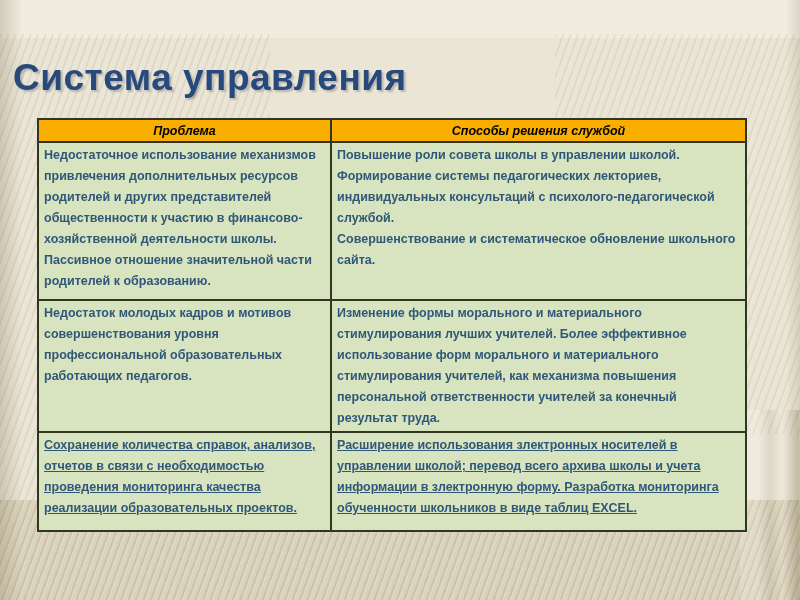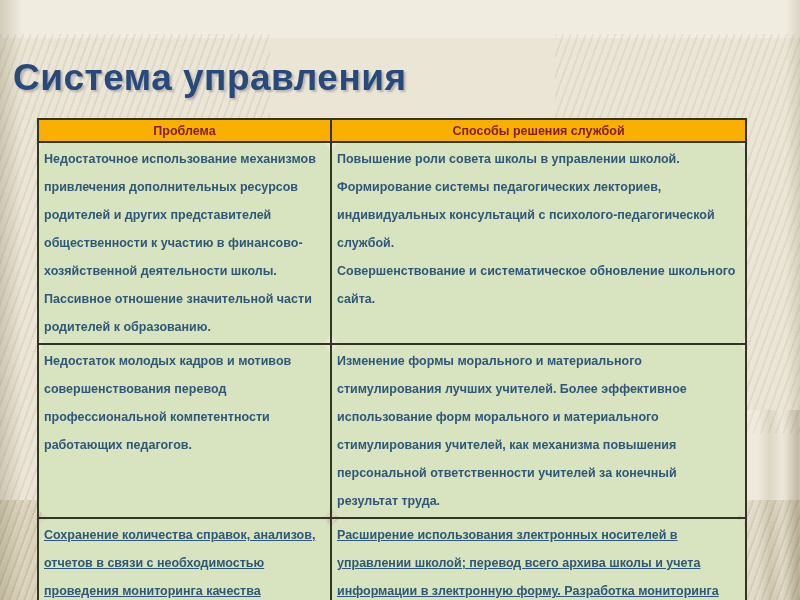--- a/index.html
+++ b/index.html
@@ -60,33 +60,32 @@
   .tbl{
     position:absolute;left:37px;top:118px;width:708px;
     border-collapse:collapse;table-layout:fixed;
   }
   .tbl th,.tbl td{
     border:2px solid #30361F;
     vertical-align:top;
   }
   .tbl th{
     background:#F9AE00;
-    color:#7f1d1d;
+    color:#000000;
     font-size:12.5px;font-weight:bold;
     text-align:center;vertical-align:middle;
-    height:19px;padding:1px 4px;
+    height:19px;padding:1px 4px;font-style:italic;
   }
   .tbl td{
     background:#D8E3C0;
     color:#2F5878;
     font-size:12.5px;font-weight:bold;
-    line-height:28px;
+    line-height:21px;
     padding:2px 6px 2px 5px;
     white-space:pre-line;
-    border-radius:14px;
   }
   .col-problem{width:293px;}
   .col-solution{width:415px;}
   .row-1 td{height:152px;}
   .row-2 td{height:97px;}
   .row-3 td{height:93px;text-decoration:underline;}
 </style>
 </head>
 <body>
 
@@ -114,21 +113,21 @@
         <th>Способы решения службой</th>
       </tr>
     </thead>
     <tbody>
       <tr class="row-1">
         <td>Недостаточное использование механизмов привлечения дополнительных ресурсов родителей и других представителей общественности к участию в финансово-хозяйственной деятельности школы. Пассивное отношение значительной части родителей к образованию.</td>
         <td>Повышение роли совета школы в управлении школой. Формирование системы педагогических лекториев, индивидуальных консультаций с психолого-педагогической службой.
 Совершенствование и систематическое обновление школьного сайта.</td>
       </tr>
       <tr class="row-2">
-        <td>Недостаток молодых кадров и мотивов совершенствования перевод профессиональной компетентности работающих педагогов.</td>
+        <td>Недостаток молодых кадров и мотивов совершенствования уровня профессиональной образовательных работающих педагогов.</td>
         <td>Изменение формы морального и материального стимулирования лучших учителей. Более эффективное использование форм морального и материального стимулирования учителей, как механизма повышения персональной ответственности учителей за конечный результат труда.</td>
       </tr>
       <tr class="row-3">
         <td>Сохранение количества справок, анализов, отчетов в связи с необходимостью проведения мониторинга качества реализации образовательных проектов.</td>
         <td>Расширение использования злектронных носителей в управлении школой; перевод всего архива школы и учета информации в злектронную форму. Разработка мониторинга обученности школьников в виде таблиц EXCEL.</td>
       </tr>
     </tbody>
   </table>
 
 </div>

